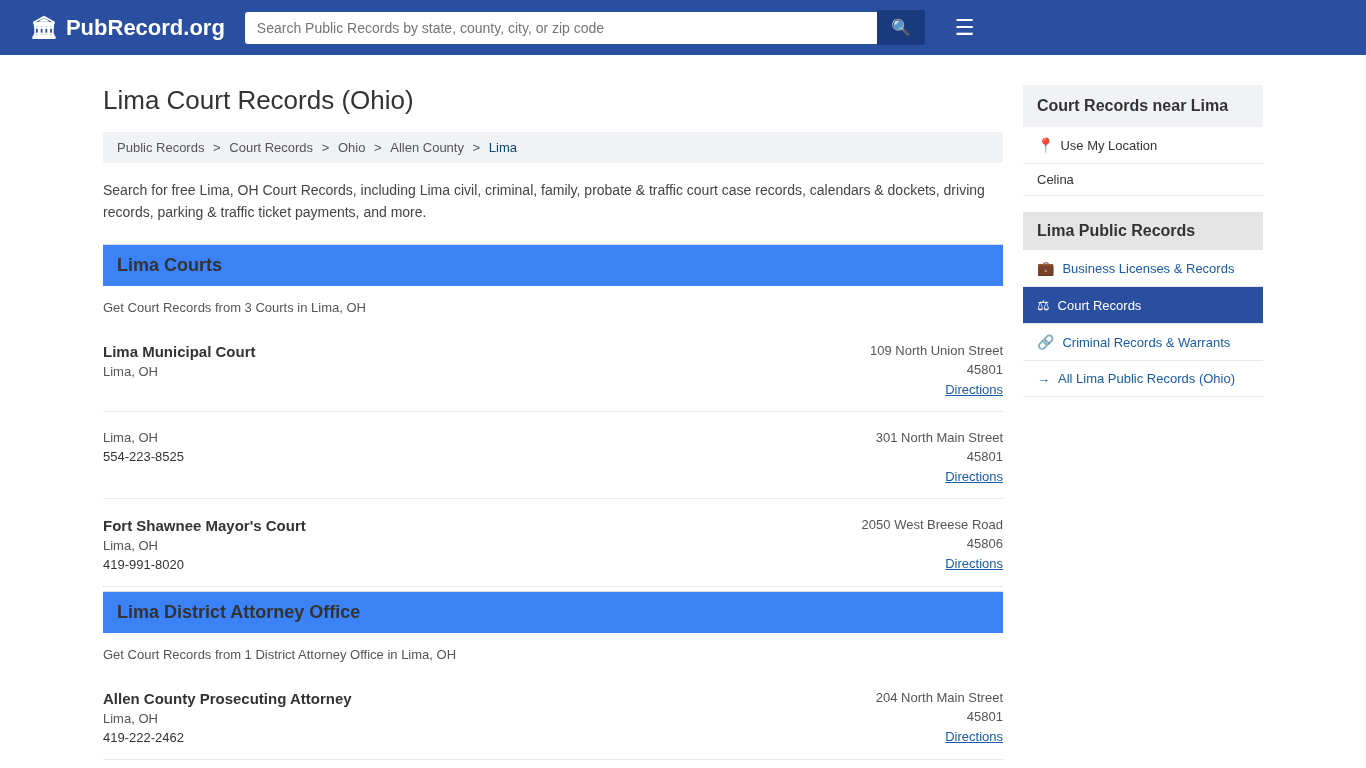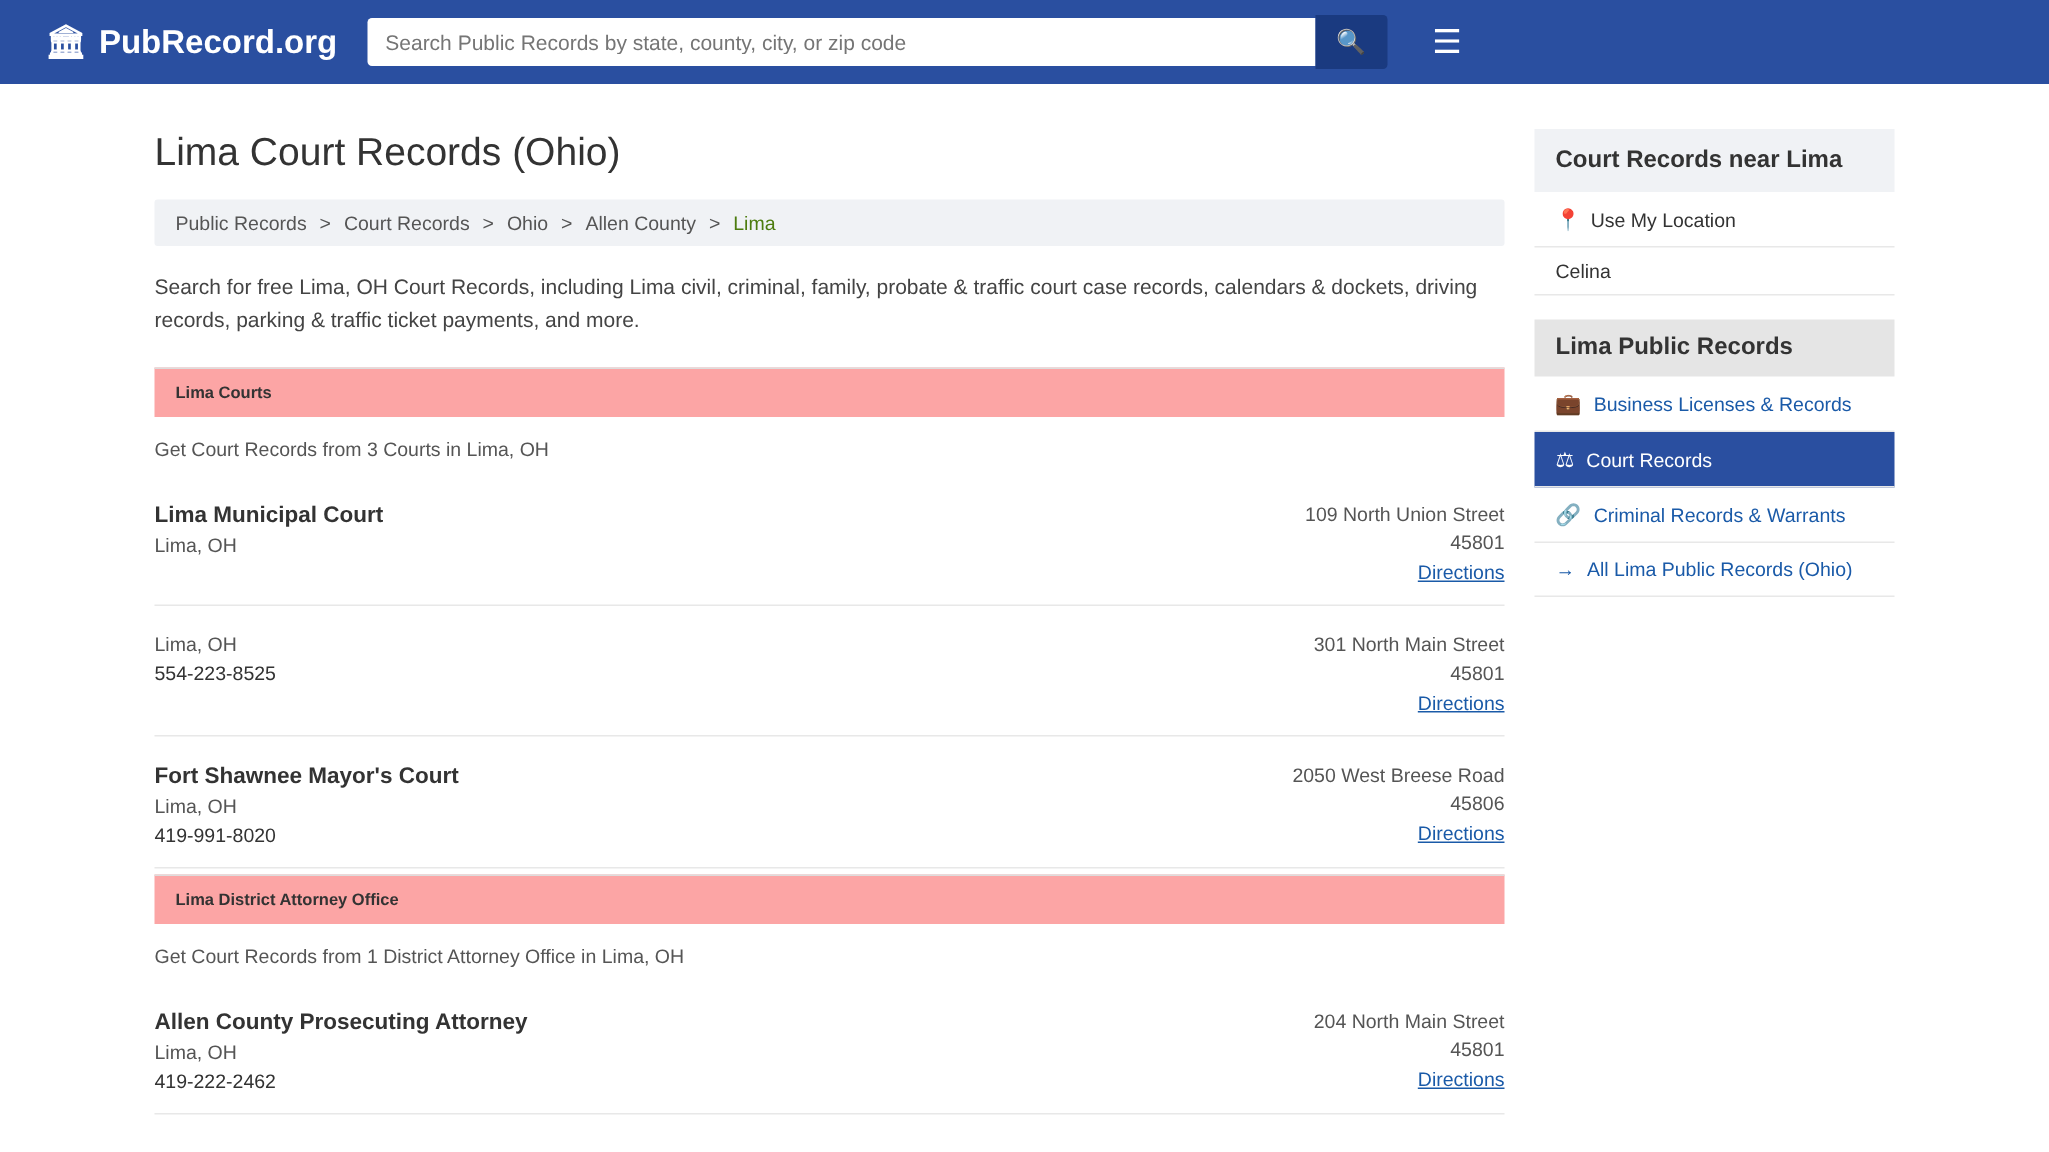--- a/index.html
+++ b/index.html
@@ -83,35 +83,35 @@
     #breadcrumb {
       background: #f0f2f5;
       padding: 8px 14px;
       font-size: 13px;
       color: #555;
       margin-bottom: 16px;
       border-radius: 2px;
     }
     #breadcrumb a, .breadcrumb-sep { color: #555; text-decoration: none; }
     .breadcrumb-sep { margin: 0 5px; }
-    .breadcrumb-current { color: #4d7c0f; }
+    .breadcrumb-current { color: #0c4a6e; }
 
     
     #description {
       font-size: 14px;
       color: #444;
       margin-bottom: 20px;
       line-height: 1.6;
     }
 
     
     .section-header {
-      background: #fca5a5;
-      padding: 10px 14px;
-      font-size: 11px;
+      background: #3b82f6;
+      padding: 10px 14px;
+      font-size: 18px;
       font-weight: bold;
       color: #333;
       margin-bottom: 14px;
       border-top: 1px solid #ddd;
     }
     .section-sub-text {
       font-size: 13px;
       color: #555;
       margin-bottom: 14px;
     }

